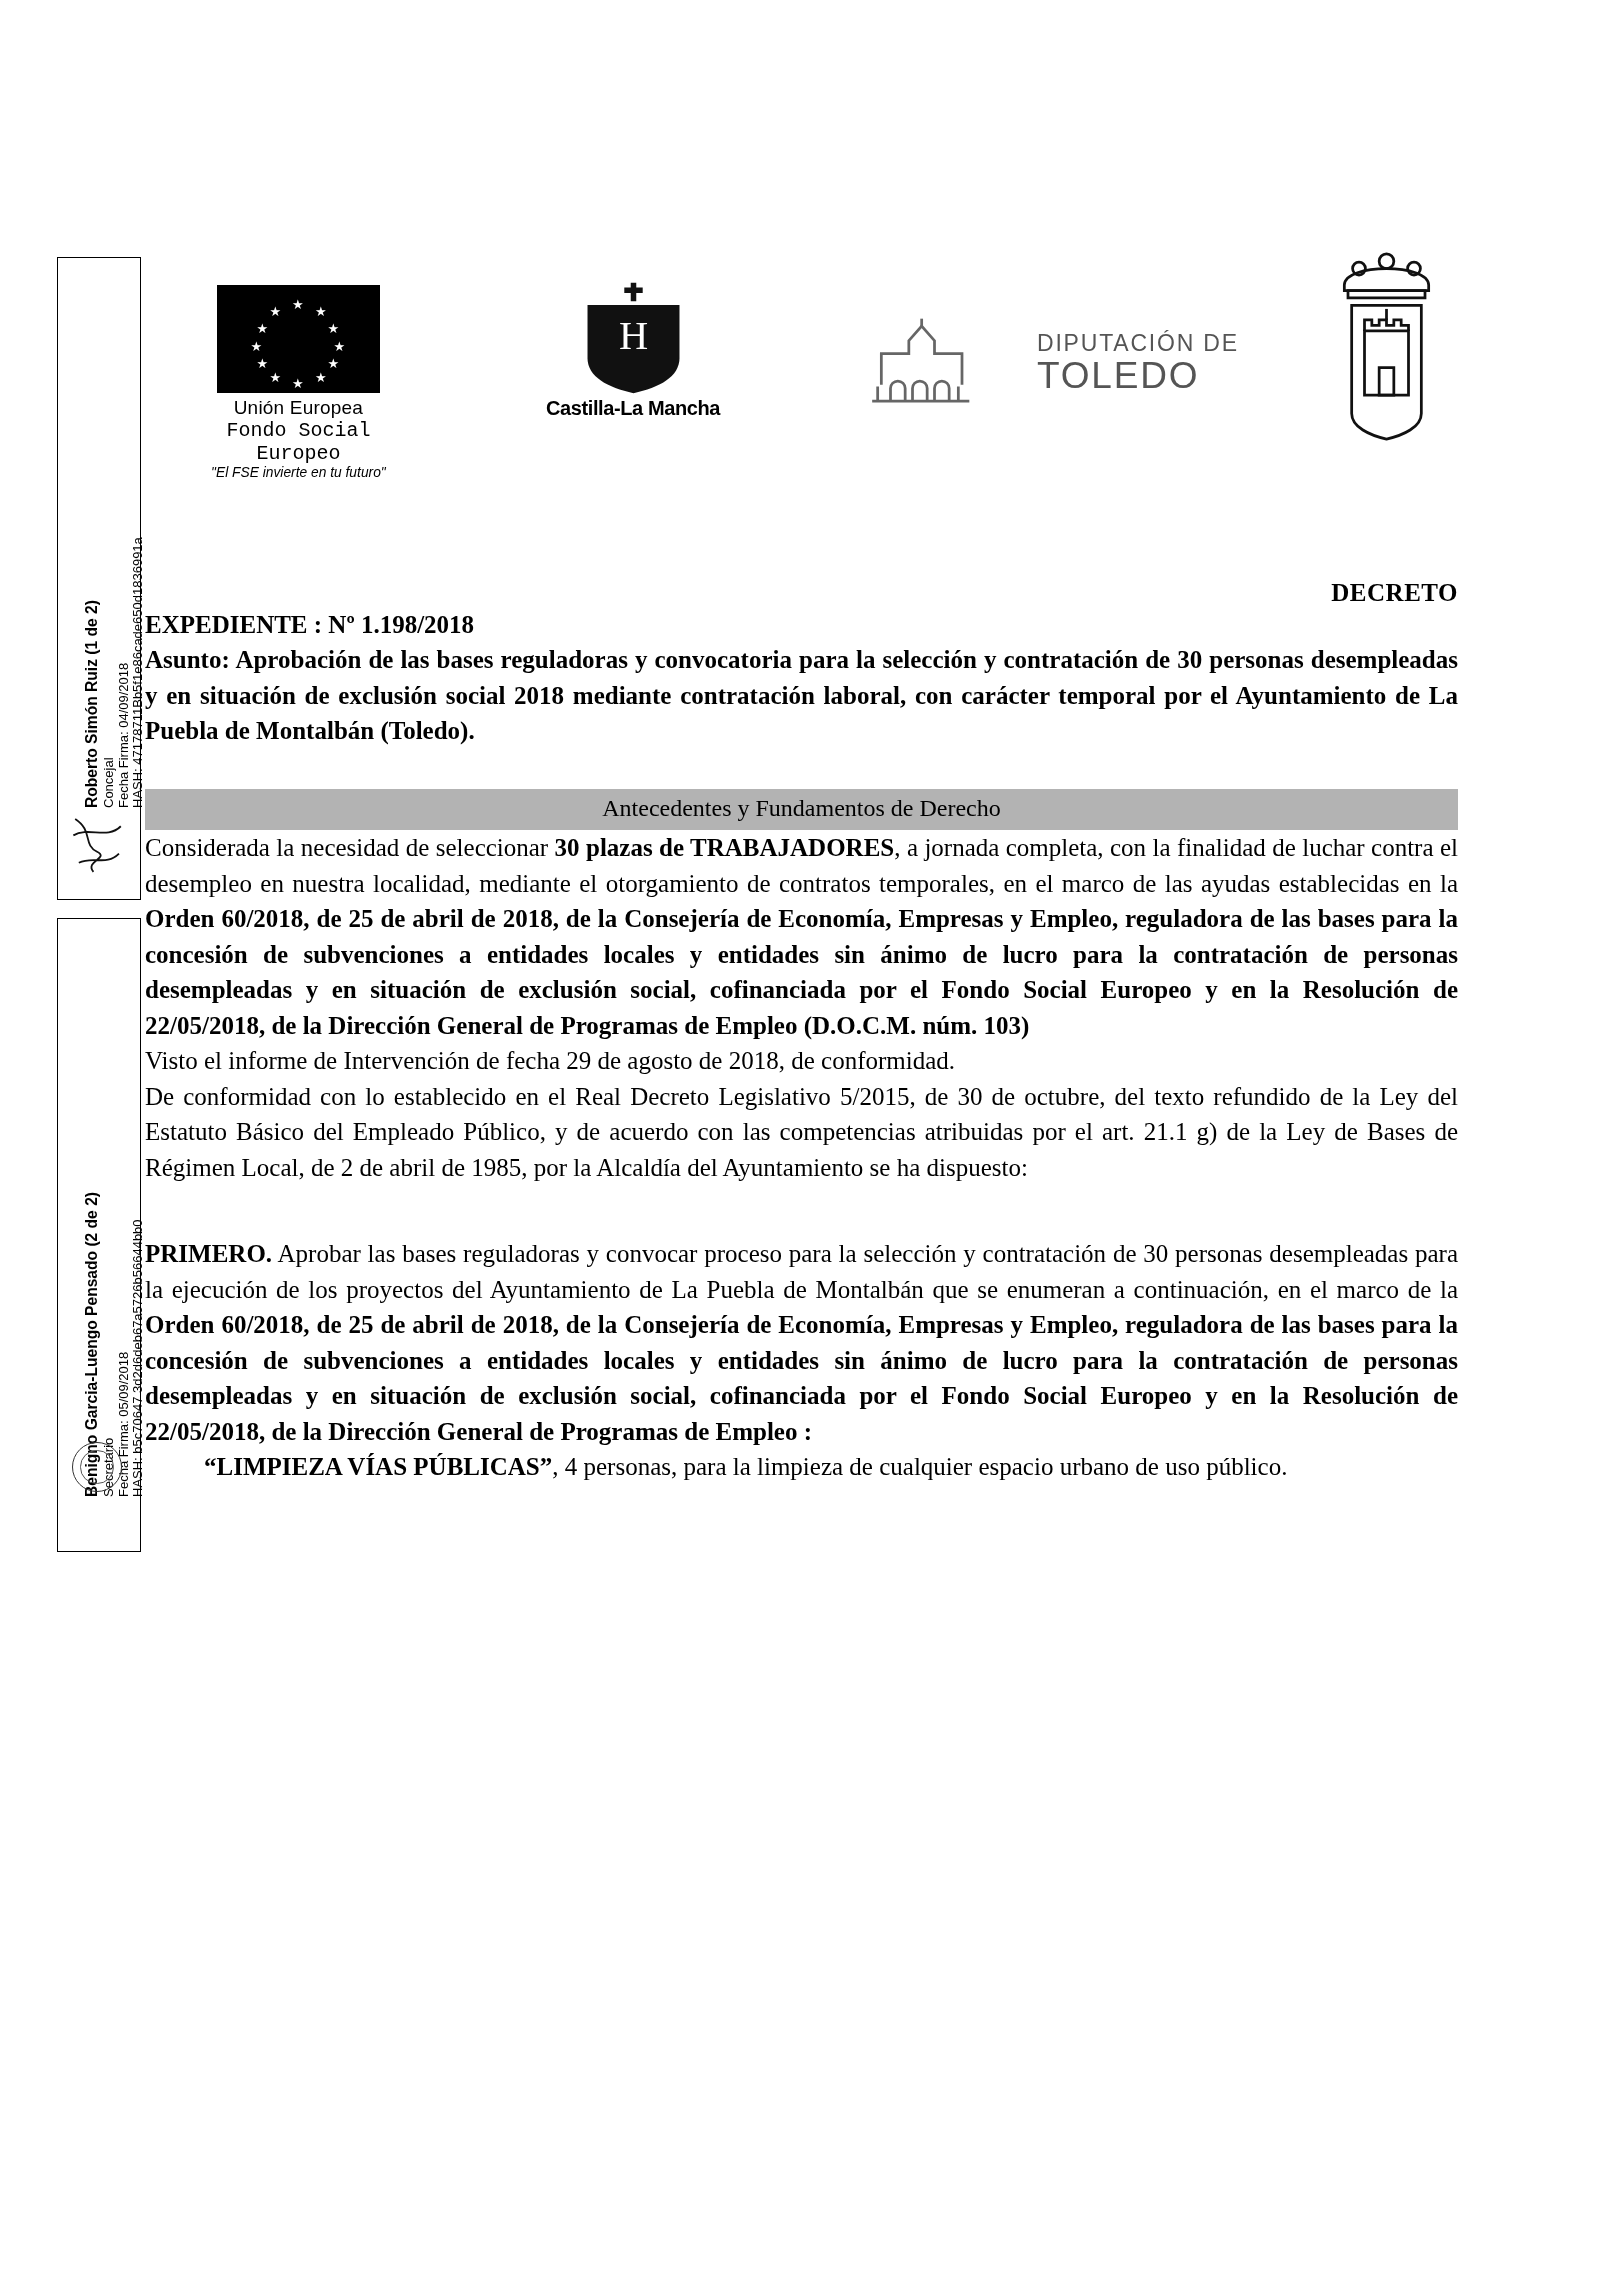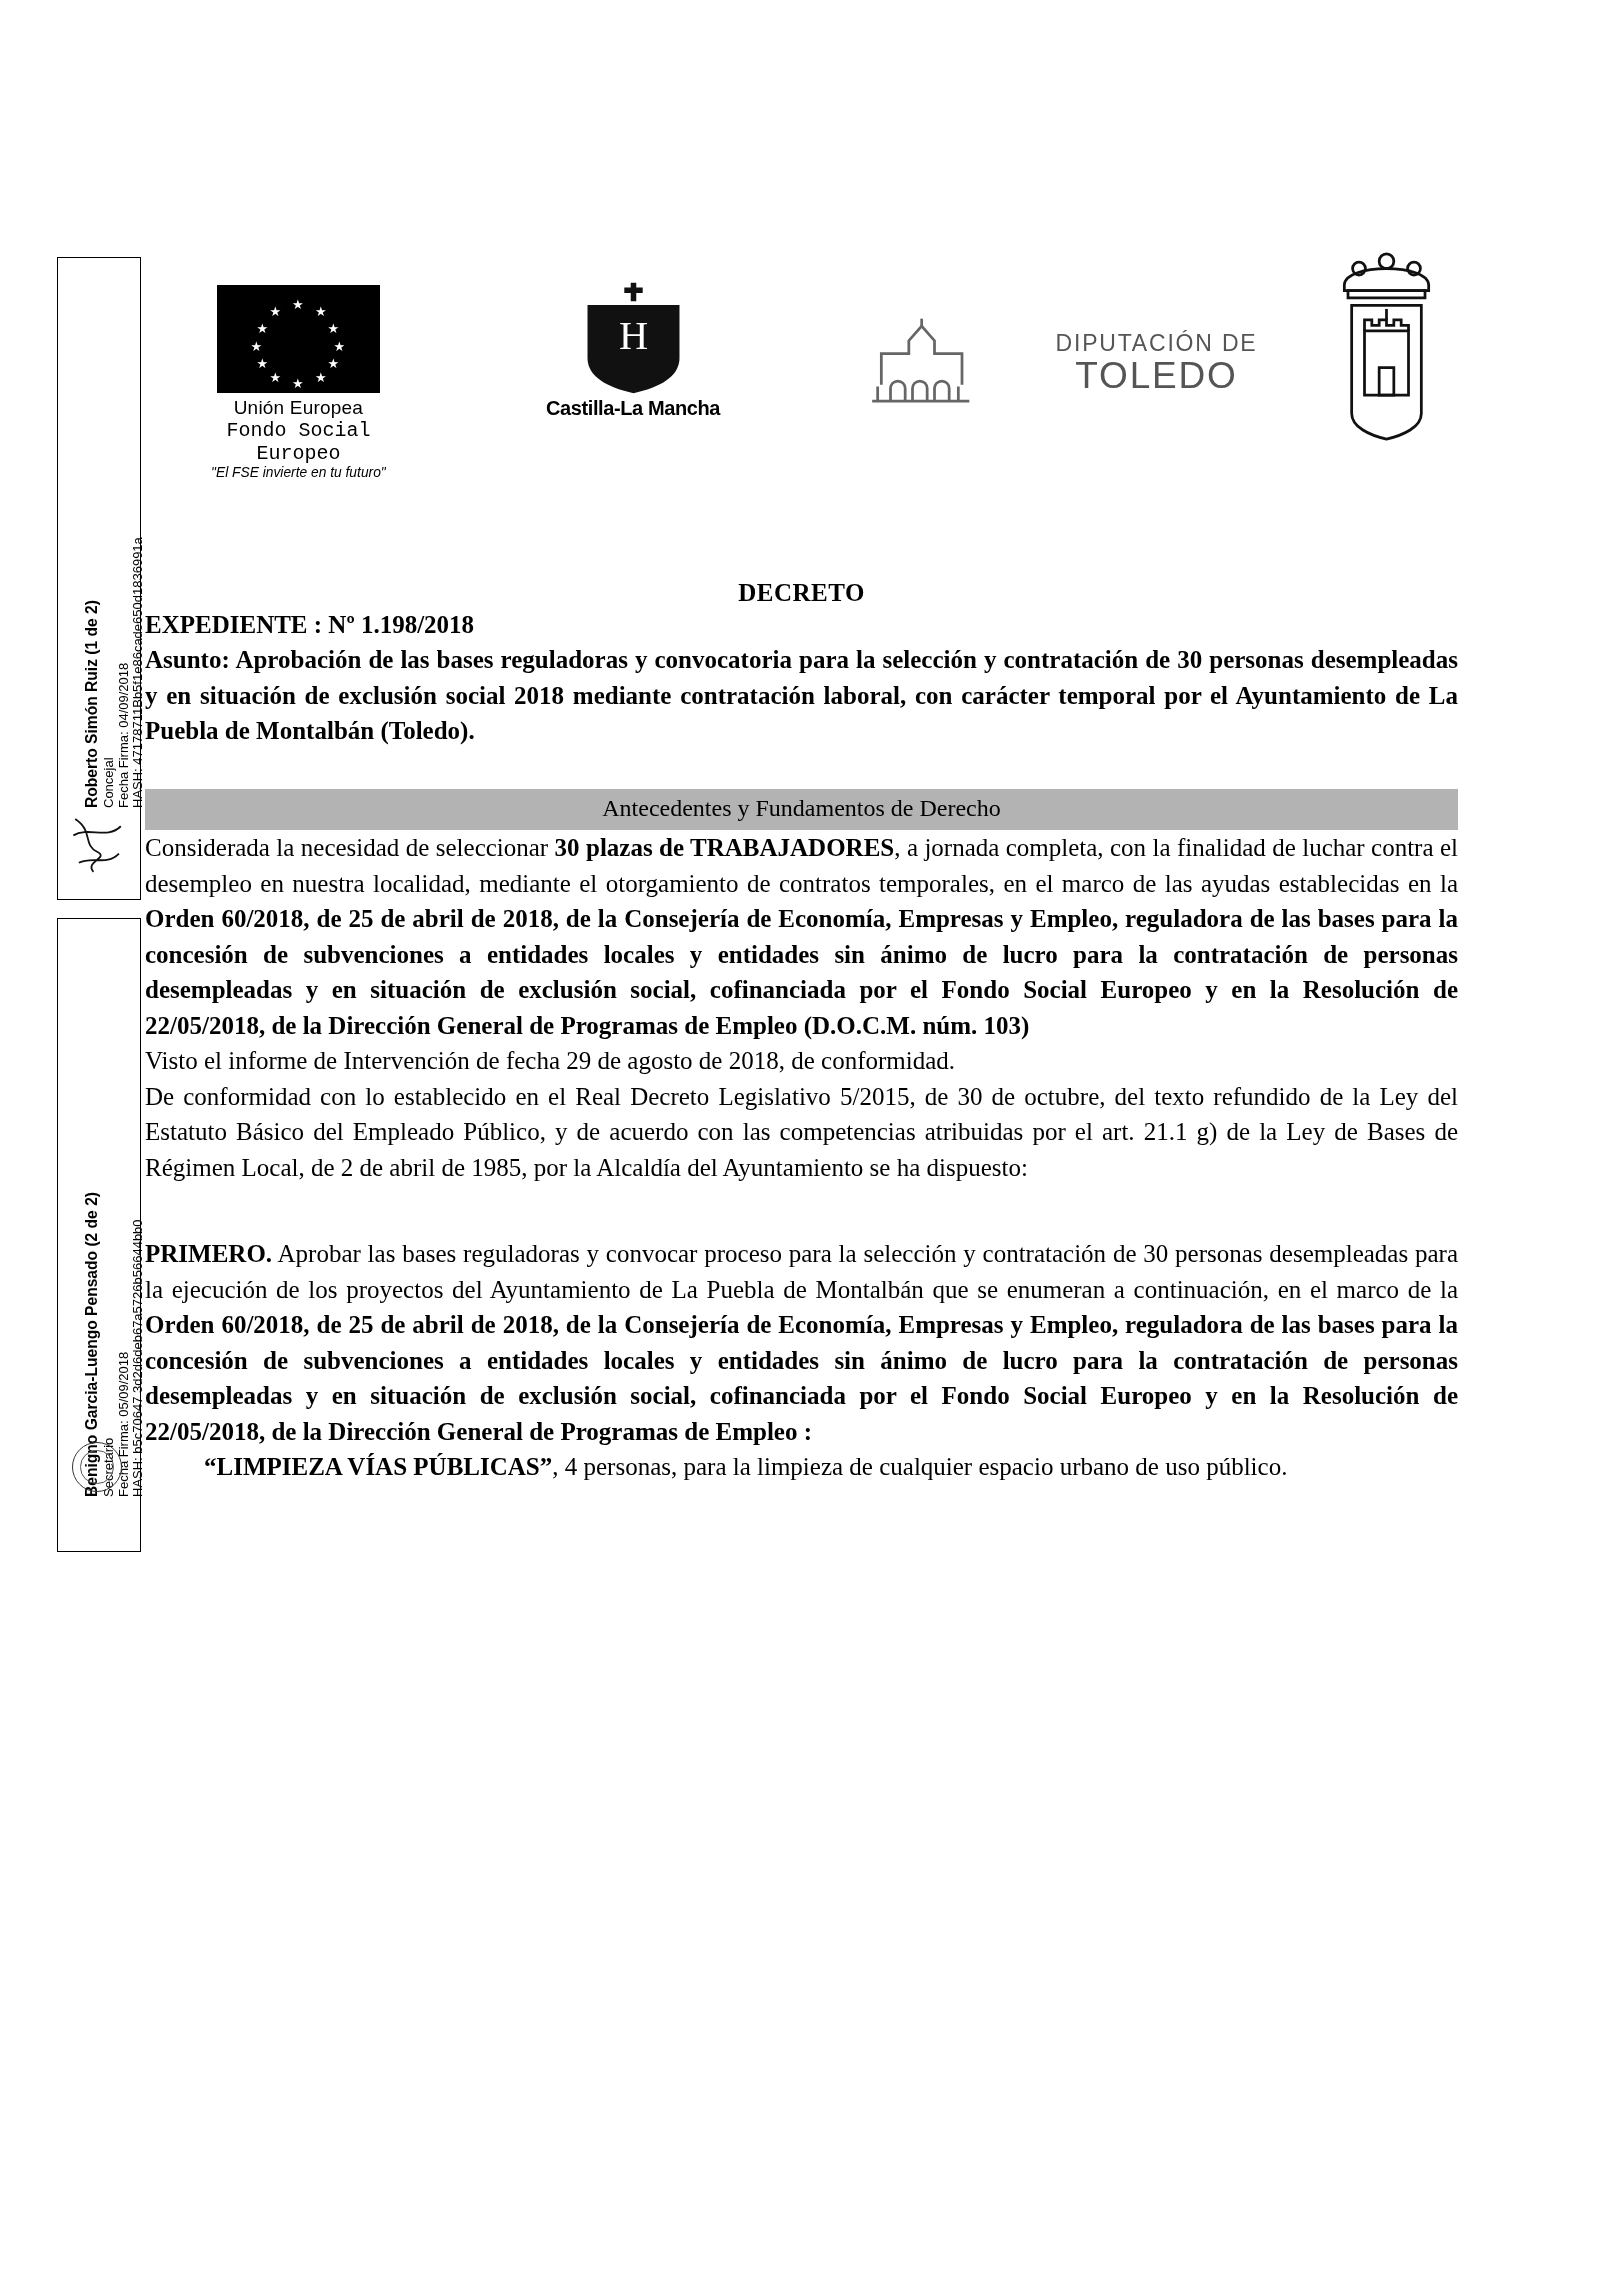--- a/index.html
+++ b/index.html
@@ -160,21 +160,21 @@
   }
 
   
   .content {
     position: absolute;
     left: 145px;
     top: 551px;
     width: 1313px;
   }
   .doc-title {
-    text-align: center;
+    text-align: right;
     font-weight: bold;
     font-size: 25px;
     letter-spacing: 0.5px;
     margin: 27.5px 0 0 0;
   }
   p.block {
     font-size: 25px;
     line-height: 1.42;
     text-align: justify;
     margin: 0;
@@ -268,21 +268,21 @@
       <div class="clm-text">Castilla-La Mancha</div>
     </div>
 
     <div class="logo-dip">
       <svg width="165" height="92" viewBox="0 0 180 100" style="float:left;">
         <path d="M20 78 L20 44 L50 44 L50 30 L64 14 L78 30 L78 44 L108 44 L108 78" stroke="#666" stroke-width="3" fill="none"></path>
         <path d="M64 6 L64 14" stroke="#666" stroke-width="3"></path>
         <path d="M16 80 L16 96 M30 96 L30 82 A8 8 0 0 1 46 82 L46 96 M54 96 L54 82 A8 8 0 0 1 70 82 L70 96 M78 96 L78 82 A8 8 0 0 1 94 82 L94 96 M104 96 L104 80" stroke="#666" stroke-width="3" fill="none"></path>
         <path d="M10 96 L116 96" stroke="#666" stroke-width="3"></path>
       </svg>
-      <div style="margin-left:174px; padding-top:16.5px;text-align:center;">
+      <div style="margin-left:174px; padding-top:16.5px;">
         <div class="dip-text1">DIPUTACIÓN DE</div>
         <div class="dip-text2">TOLEDO</div>
       </div>
     </div>
 
     <div class="logo-coat">
       <svg viewBox="0 0 180 230" width="165" height="211">
         <g stroke="#111" stroke-width="3" fill="none">
           <path d="M44 60 C44 36 136 36 136 60 L136 66 L44 66 Z"></path>
           <circle cx="60" cy="42" r="7"></circle>

